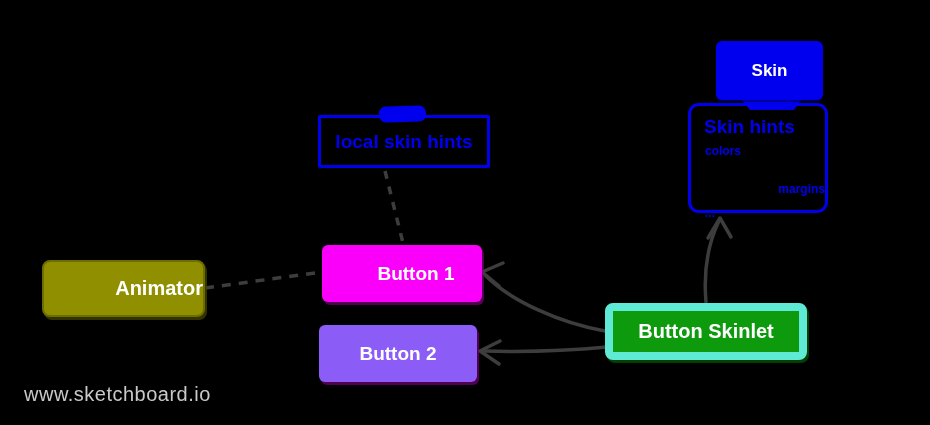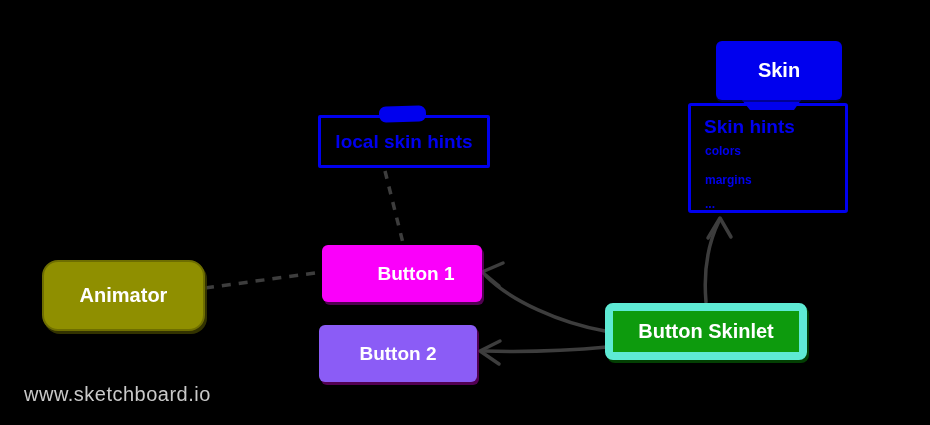--- a/index.html
+++ b/index.html
@@ -11,54 +11,55 @@
     overflow:hidden;
   }
   .wires{position:absolute;left:0;top:0;z-index:1;}
   .node{
     position:absolute;z-index:2;
     display:flex;align-items:center;justify-content:center;
     box-sizing:border-box;
     font-weight:bold;color:#ffffff;
   }
   .node-skin{
-    left:716px;top:41px;width:126px;height:59px;
-    border-radius:6px;font-size:20px;
+    left:716px;top:41px;width:107px;height:59px;
+    border-radius:6px;font-size:17px;
     box-shadow:0 2px 0 rgba(0,0,90,.6);
   }
   .node-skin-hints{
-    left:688px;top:103px;width:160px;height:110px;
-    border:3px solid #0000ee;border-radius:3px;
+    left:688px;top:103px;width:140px;height:110px;
+    border:3px solid #0000ee;border-radius:11px;
     background:transparent;
     display:block;
   }
   .skin-hints-title{
     margin:10px 0 0 13px;font-size:19px;font-weight:bold;line-height:22px;
   }
   .skin-hints-item{
     margin:6px 0 0 14px;font-size:12px;font-weight:bold;line-height:14px;
   }
-  .skin-hints-item.gap{margin-top:15px;}
+  .skin-hints-item.gap{margin-top:24px;text-align:right;}
   .skin-hints-item.more{margin-top:10px;}
   .node-local-hints{
     left:318px;top:115px;width:172px;height:53px;
     border:3px solid #0000ee;border-radius:2px;
     background:transparent;font-size:19px;
   }
   .local-hints-cap{
     position:absolute;z-index:3;
     left:379px;top:106px;width:47px;height:16px;
     border-radius:7px;
     transform:rotate(-1.5deg);
   }
   .node-animator{
-    left:42px;top:260px;width:163px;height:71px;
-    border-radius:16px;font-size:20px;
+    left:42px;top:260px;width:163px;height:57px;
+    border-radius:8px;font-size:20px;
     border:2px solid #6e6e00;
     box-shadow:2px 3px 0 rgba(60,60,0,.85);
+    justify-content:flex-end;
   }
   .node-button1{
     left:322px;top:245px;width:160px;height:57px;
     border-radius:6px;font-size:19px;
     box-shadow:2px 3px 0 rgba(150,0,150,.55);
     padding-left:28px;
   }
   .node-button2{
     left:319px;top:325px;width:158px;height:57px;
     border-radius:6px;font-size:19px;

